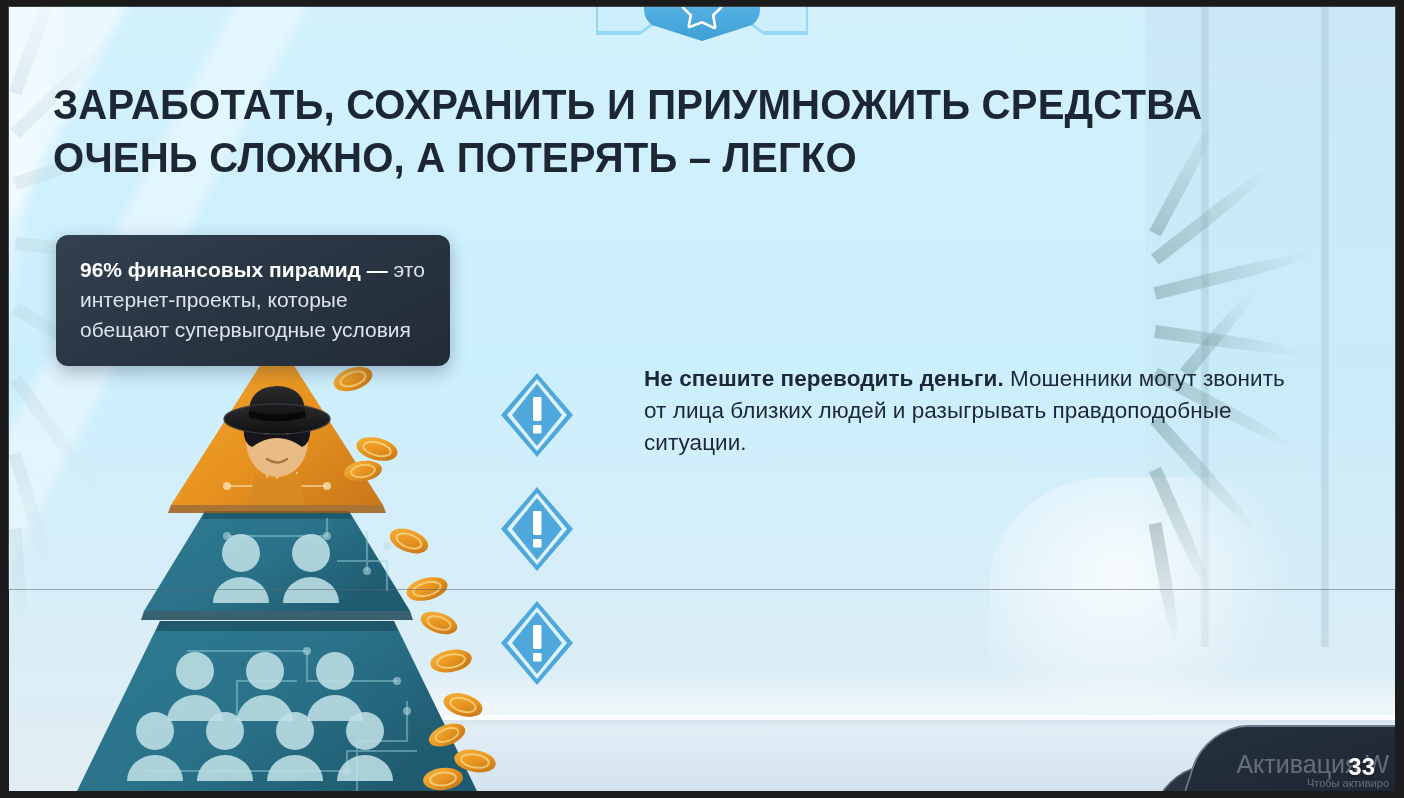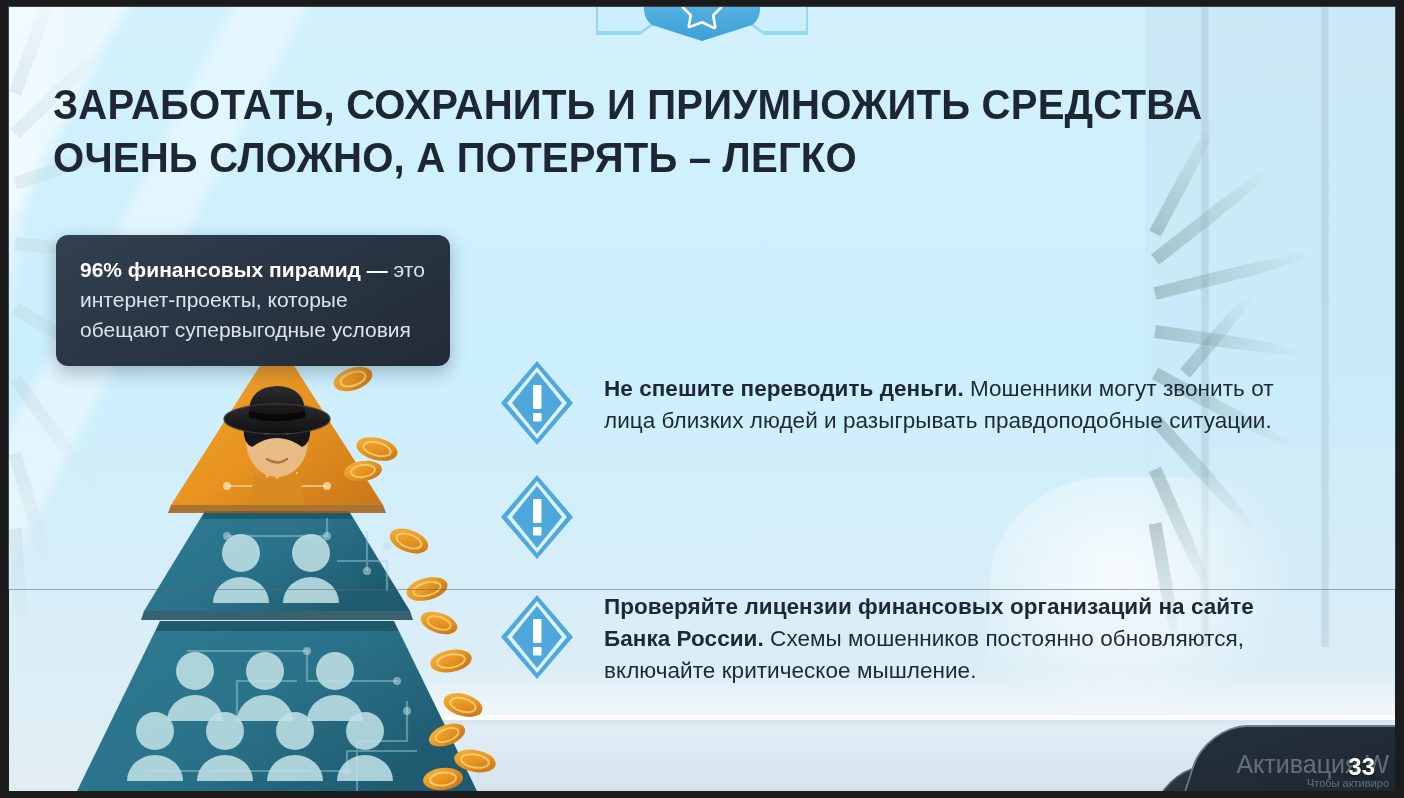--- a/index.html
+++ b/index.html
@@ -125,21 +125,21 @@
     z-index: 9;
   }
   .callout .lead { font-weight: 700; color: #ffffff; }
   .callout-body { color: #dbe4ec; }
 
   
   .pyramid { position: absolute; left: 18px; bottom: 0; width: 500px; height: 470px; z-index: 7; }
 
   
   .advice { position: absolute; left: 489px; top: 352px; width: 810px; z-index: 9; }
-  .advice-row { position: relative; display: flex; align-items: center; margin-bottom: 26px; }
+  .advice-row { position: relative; display: flex; align-items: flex-end; margin-bottom: 26px; gap: 40px; }
   .advice-row:last-child { margin-bottom: 0; }
   .diamond { flex: 0 0 auto; width: 78px; height: 88px; margin-right: 28px; }
   .advice-text {
     padding-top: 4px;
     color: #1d2835;
     font-size: 22.5px;
     line-height: 1.42;
     letter-spacing: .05px;
   }
   .advice-text .b { font-weight: 700; }
@@ -469,23 +469,20 @@
       <div class="advice-row">
         <span class="diamond">
           <svg viewBox="0 0 78 88" width="78" height="88" aria-hidden="true">
             <path d="M39 2 L75 44 L39 86 L3 44 Z" fill="#4ea8dc"></path>
             <path d="M39 8 L69 44 L39 80 L9 44 Z" fill="#ddf2fd"></path>
             <path d="M39 13 L64 44 L39 75 L14 44 Z" fill="#4ea8dc"></path>
             <rect x="35" y="26" width="8.5" height="24" rx="1.4" fill="#ffffff"></rect>
             <rect x="35" y="54" width="8.5" height="8.5" rx="1.2" fill="#ffffff"></rect>
           </svg>
         </span>
-        <div class="advice-text">
-          <span class="b">Проверяйте лицензии финансовых организаций на сайте Банка России.</span><span> Схемы мошенников постоянно обновляются, включайте критическое мышление.</span>
-        </div>
       </div>
 
     </div>
 
     <div class="corner-plate2"></div>
     <div class="corner-plate"></div>
 
     <div class="watermark">
       <div class="wm1">Активация W</div>
       <div class="wm2">Чтобы активиро</div>

